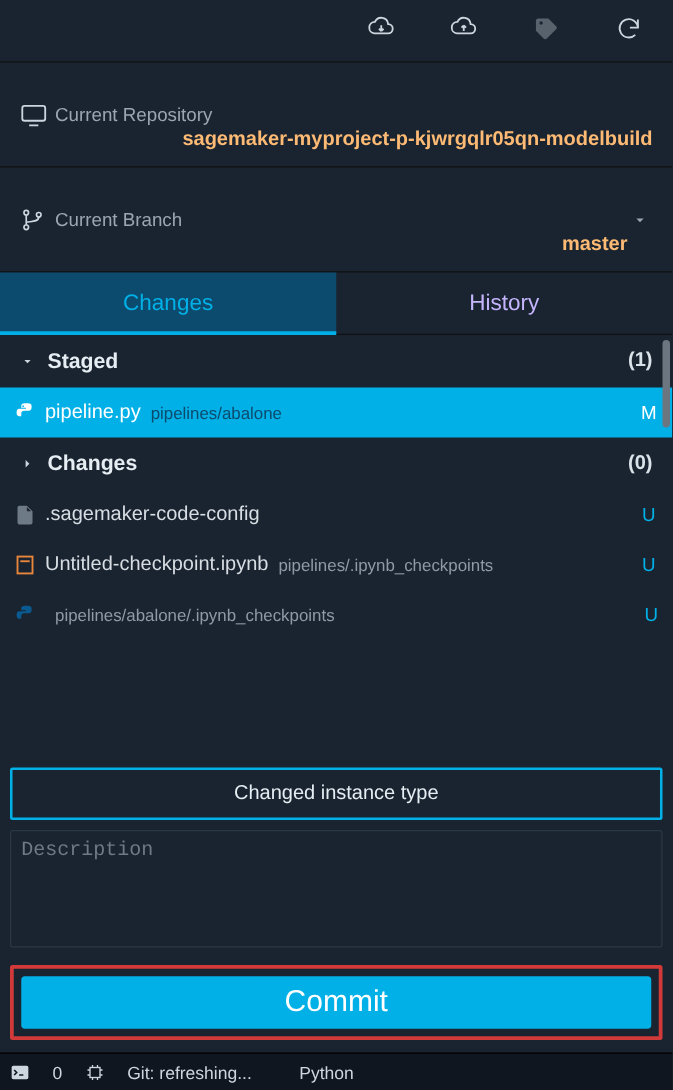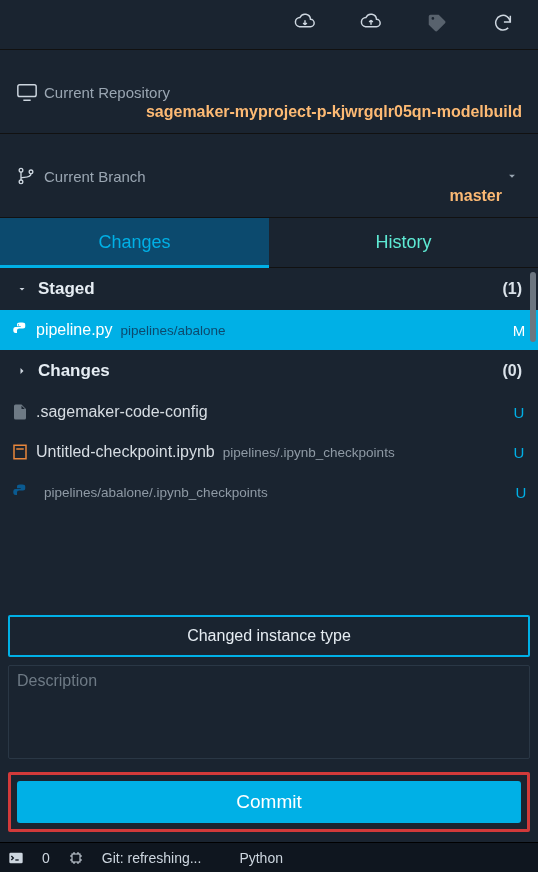--- a/index.html
+++ b/index.html
@@ -7,21 +7,21 @@
   body { display: flex; flex-direction: column; }
   .toolbar { height: 50px; display: flex; align-items: center; justify-content: flex-end; gap: 44px; padding-right: 24px; border-bottom: 1px solid #111; }
   .toolbar svg { width: 22px; height: 22px; }
   .section { padding: 12px 16px; display: flex; align-items: center; border-bottom: 1px solid #111; }
   .section .lefticon { width: 28px; display:flex; align-items:center; }
   .section .textblock { flex:1;margin-top:22px; }
   .section .label1 { color: #9aa6b2; font-size: 15px; }
   .section .label2 { color: #fdba74; font-size: 16px; font-weight: 700; margin-top:2px;text-align:right; }
   .section .caret { width: 20px; display:flex; align-items:center; justify-content:center; }
   .tabs { display: flex; height: 50px; border-bottom: 1px solid #111; }
-  .tab { flex:1; display:flex; align-items:center; justify-content:center; font-size:18px; color:#5eead4; cursor:pointer; position:relative; }
+  .tab { flex:1; display:flex; align-items:center; justify-content:center; font-size:18px; color:#c4b5fd; cursor:pointer; position:relative; }
   .tab.active { color:#00b0e6; background:#0c4a6e; }
   .tab.active::after { content:""; position:absolute; bottom:-1px; left:0; right:0; height:3px; background:#00b0e6; }
   .body { position:relative; flex:1; }
   .scroller { position:absolute; inset:0; overflow:hidden; }
   .scrollbar { position:absolute; right:2px; top:4px; width:6px; height:70px; background:#6c7680; border-radius:3px; }
   .group-header { height:42px; display:flex; align-items:center; padding:0 16px; font-size:17px; font-weight:700; color:#e6edf3; cursor:pointer; }
   .group-header .disclosure { width:14px; margin-right:8px; display:inline-flex; }
   .group-header .count { color:#dbe3ea; font-weight:600; }
   .group-header .spacer { flex:1; }
   .file-row { height:40px; display:flex; align-items:center; padding:0 10px; font-size:16px; }
@@ -29,24 +29,24 @@
   .file-row .fname { color:#d7dde3; }
   .file-row .fpath { margin-left:8px; font-size:13.5px; color:#8f9aa5; }
   .file-row .fstat { margin-left:auto; width:18px; text-align:center; font-size:15px; }
   .file-row.selected { background:#00b0e6; }
   .file-row.selected .fname, .file-row.selected .fpath, .file-row.selected .fstat { color:#ffffff; }
   .file-row.selected .fpath { color:#0c4a6e; }
   .file-row.truncated { padding-right:8px; }
   .commit-area { position:absolute; left:8px; right:8px; bottom:10px; }
   .commit-summary { width:100%; margin-bottom:8px; }
   .commit-summary input { width:100%; height:42px; background:#1a2430; border:2px solid #00b0e6; color:#e6edf3; font-size:16px; padding:4px 8px; font-family:inherit; outline:none; border-radius:2px;text-align:center; }
-  .commit-desc textarea { width:100%; height:94px; background:#1a2430; border:1px solid #2a3745; color:#ec4899; font-size:16px; padding:6px 8px; font-family: Liberation Sans, sans-serif; outline:none; resize:none; border-radius:2px; }
+  .commit-desc textarea { width:100%; height:94px; background:#1a2430; border:1px solid #2a3745; color:#ec4899; font-size:16px; padding:6px 8px; font-family: Liberation Mono, monospace; outline:none; resize:none; border-radius:2px; }
   .commit-desc textarea::placeholder { color:#6e7a85; }
   .commit-btn-wrap { margin-top:10px; padding:6px; border:3px solid #d23a3a; border-radius:2px; }
-  .commit-btn { width:100%; height:42px; background:#00b0e6; border:none; color:#ffffff; font-size:19px; font-weight:500; cursor:pointer; border-radius:3px; }
+  .commit-btn { width:100%; height:42px; background:#00b0e6; border:none; color:#ffffff; font-size:24px; font-weight:500; cursor:pointer; border-radius:3px; }
   .statusbar { height:30px; background:#0f161f; display:flex; align-items:center; padding:0 4px; gap:10px; border-top:1px solid #000; font-size:14px; color:#cdd6df; }
   .statusbar .sb-item { display:flex; align-items:center; gap:6px; padding:0 4px; }
   .icon-stroke { stroke:#cdd6df; fill:none; stroke-width:1.6; }
   .count { font-size:16px; }
 </style>
 </head>
 <body>
 
 <div class="toolbar">
   <span>

